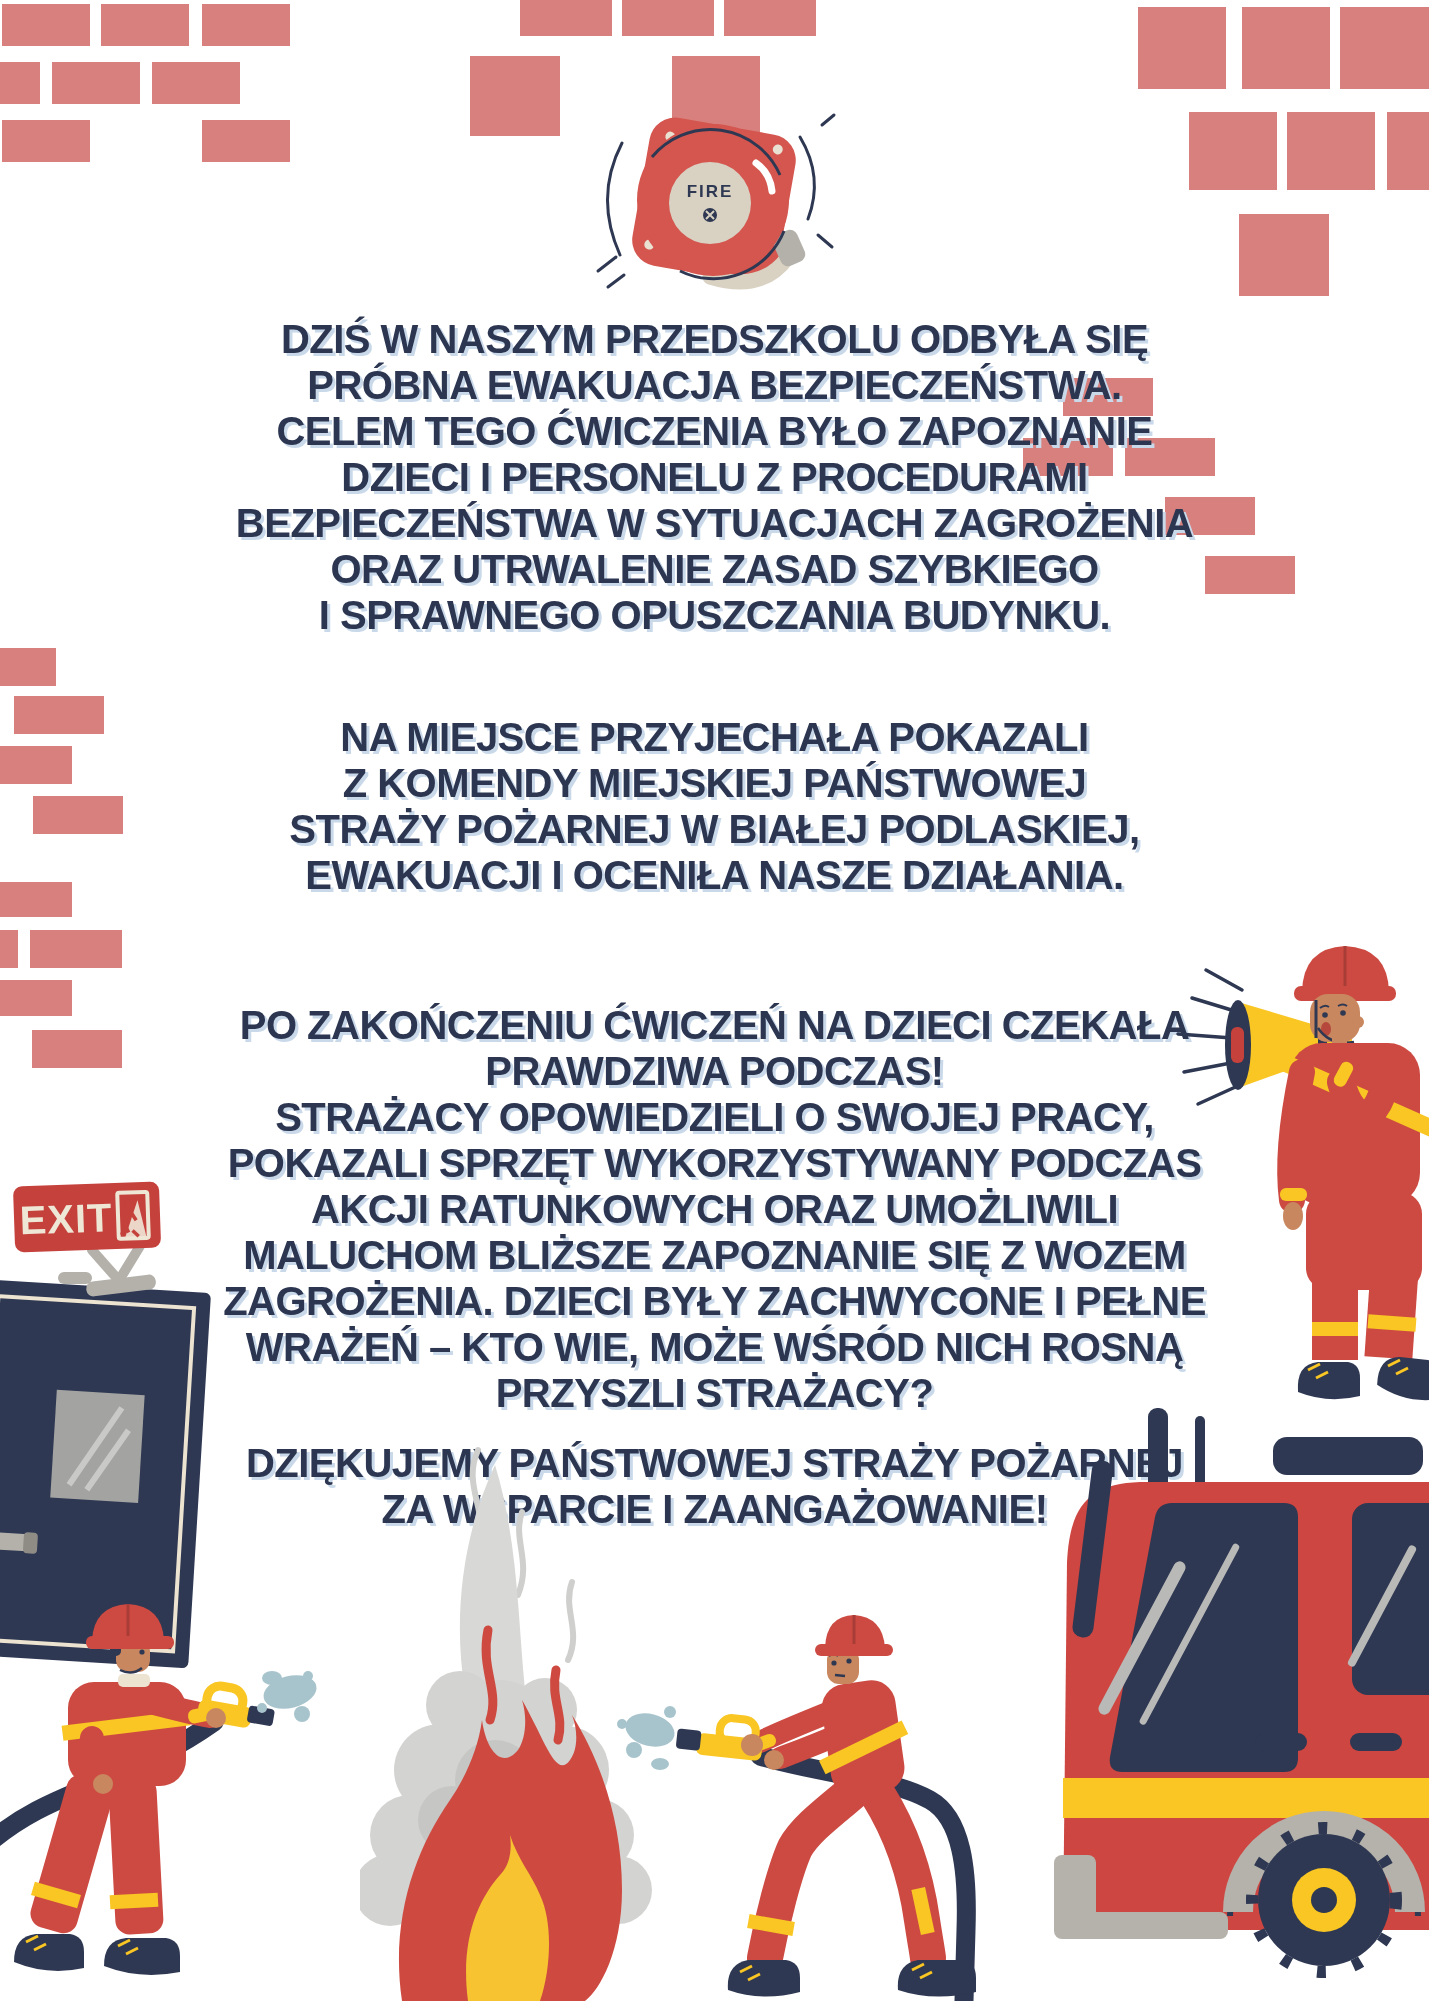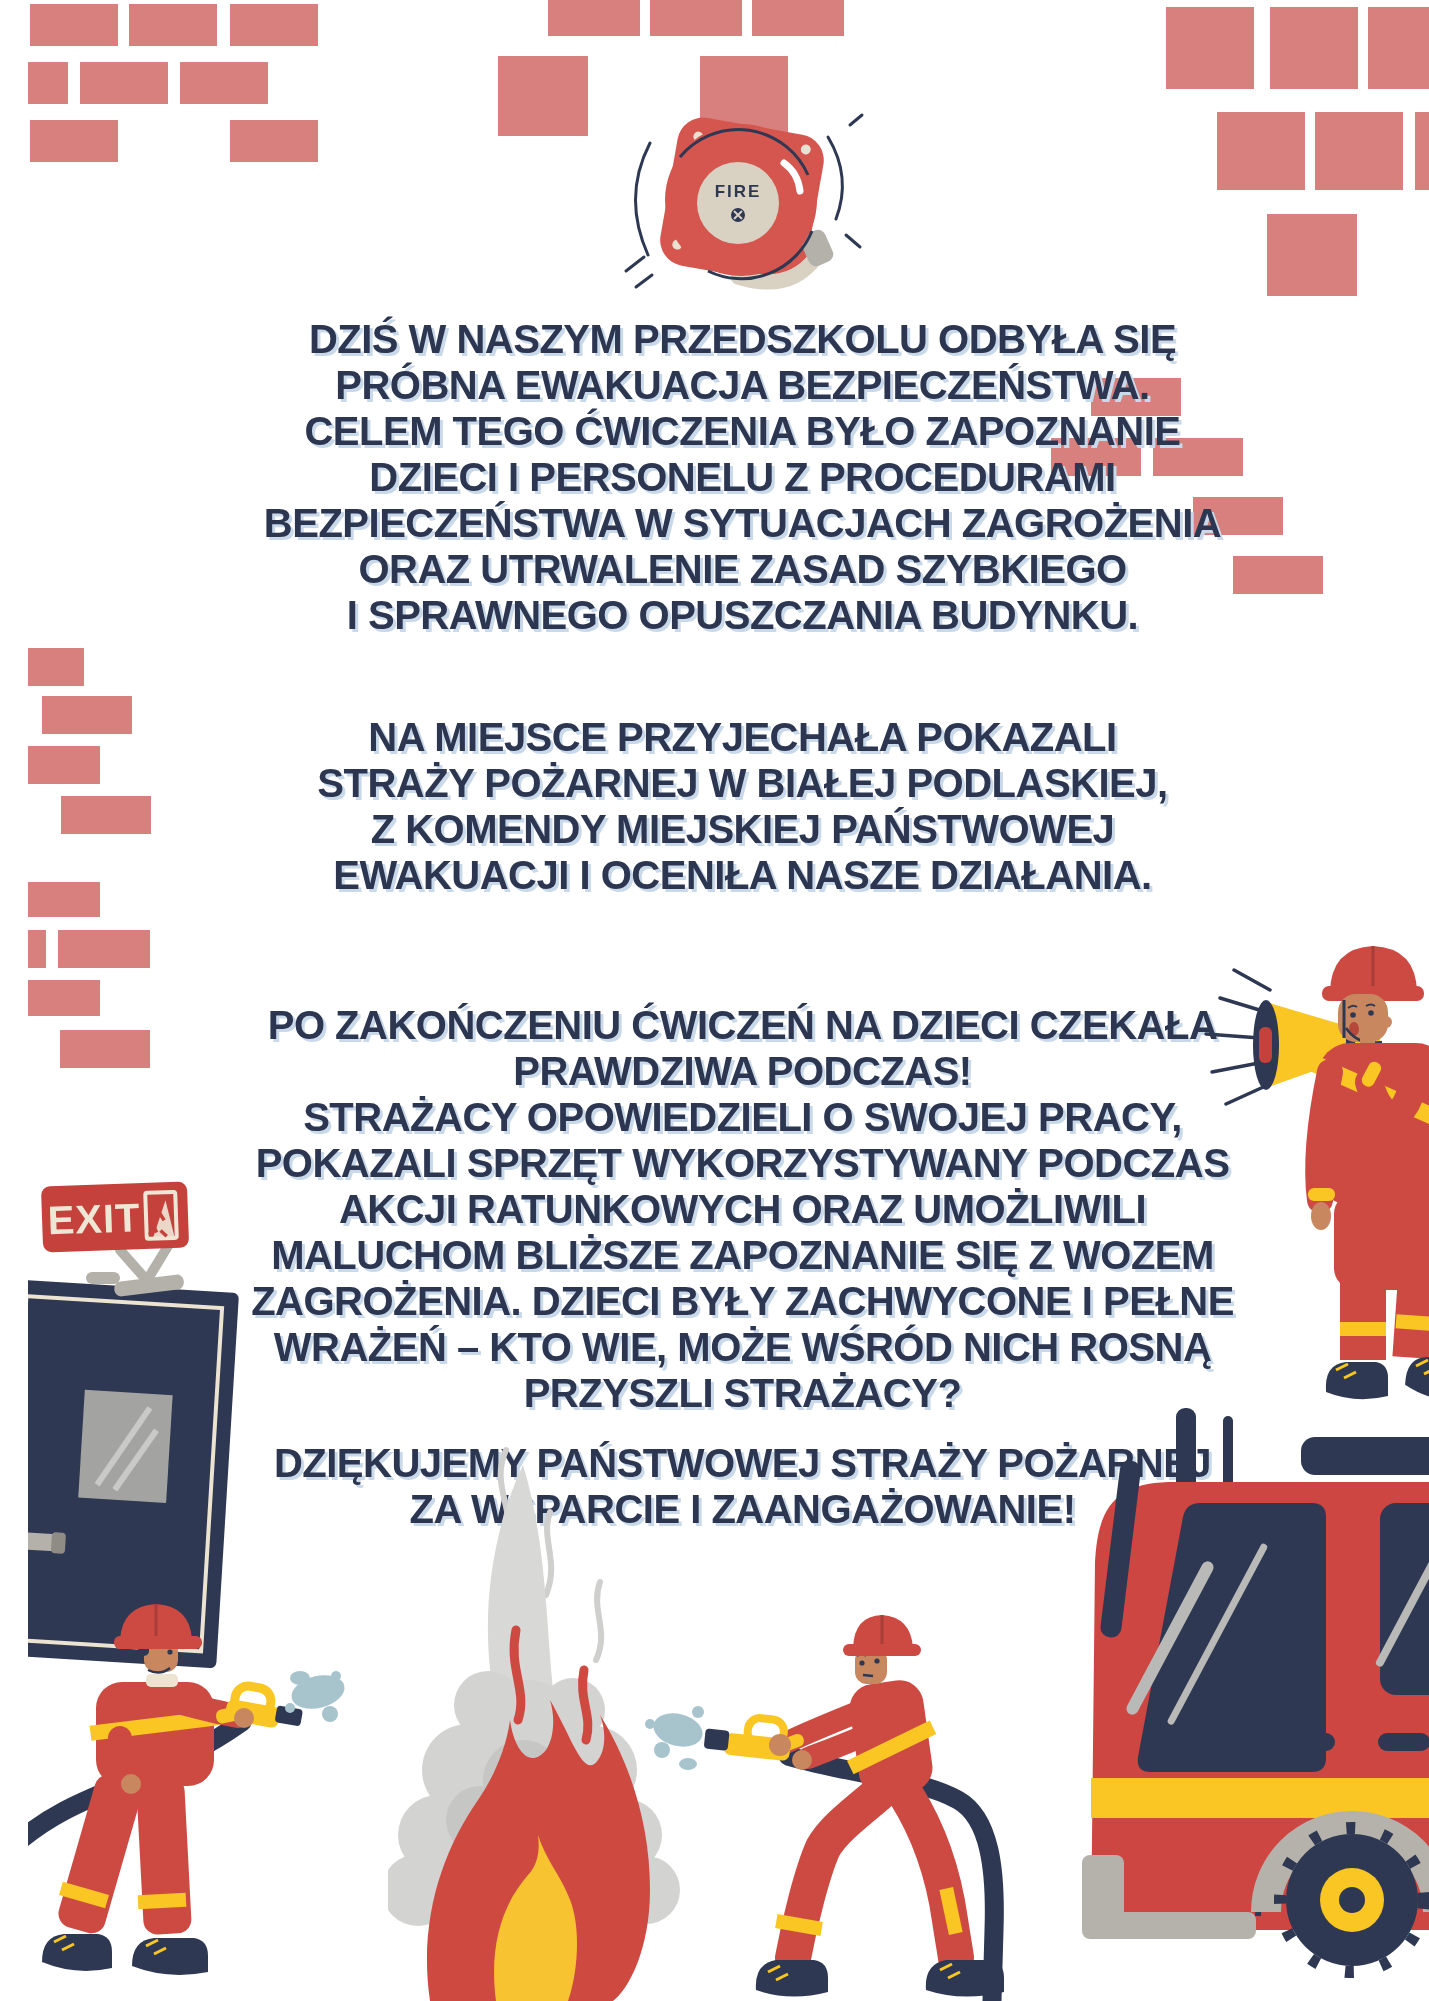--- a/index.html
+++ b/index.html
@@ -1,18 +1,18 @@
 <!DOCTYPE html>
 <html><head>
 <meta charset="utf-8">
 <style>
   html,body{margin:0;padding:0;}
   body{width:1429px;height:2001px;position:relative;overflow:hidden;background:#ffffff;
        font-family:"Liberation Sans", sans-serif;}
-  .poster{position:absolute;inset:0;margin-left:28px;}
+  .poster{position:absolute;inset:0;}
   .brick{position:absolute;background:#d8807d;}
   .para{position:absolute;left:0;width:1429px;text-align:center;
         color:#2c3651;font-weight:bold;font-size:40px;line-height:46px;
         letter-spacing:-0.5px;
         text-shadow:3px 3px 0 #c9d9ea;}
   .para div{white-space:nowrap;}
   svg{position:absolute;display:block;}
   .scene{pointer-events:none;}
 </style>
 </head>
@@ -107,22 +107,22 @@
     <div>PRÓBNA EWAKUACJA BEZPIECZEŃSTWA.</div>
     <div>CELEM TEGO ĆWICZENIA BYŁO ZAPOZNANIE</div>
     <div>DZIECI I PERSONELU Z PROCEDURAMI</div>
     <div>BEZPIECZEŃSTWA W SYTUACJACH ZAGROŻENIA</div>
     <div>ORAZ UTRWALENIE ZASAD SZYBKIEGO</div>
     <div>I SPRAWNEGO OPUSZCZANIA BUDYNKU.</div>
   </div>
 
   <div class="para" style="top:714px">
     <div>NA MIEJSCE PRZYJECHAŁA POKAZALI</div>
+    <div>Z KOMENDY MIEJSKIEJ PAŃSTWOWEJ</div>
     <div>STRAŻY POŻARNEJ W BIAŁEJ PODLASKIEJ,</div>
-    <div>Z KOMENDY MIEJSKIEJ PAŃSTWOWEJ</div>
     <div>EWAKUACJI I OCENIŁA NASZE DZIAŁANIA.</div>
   </div>
 
   <div class="para" style="top:1002px">
     <div>PO ZAKOŃCZENIU ĆWICZEŃ NA DZIECI CZEKAŁA</div>
     <div>PRAWDZIWA PODCZAS!</div>
     <div>STRAŻACY OPOWIEDZIELI O SWOJEJ PRACY,</div>
     <div>POKAZALI SPRZĘT WYKORZYSTYWANY PODCZAS</div>
     <div>AKCJI RATUNKOWYCH ORAZ UMOŻLIWILI</div>
     <div>MALUCHOM BLIŻSZE ZAPOZNANIE SIĘ Z WOZEM</div>

